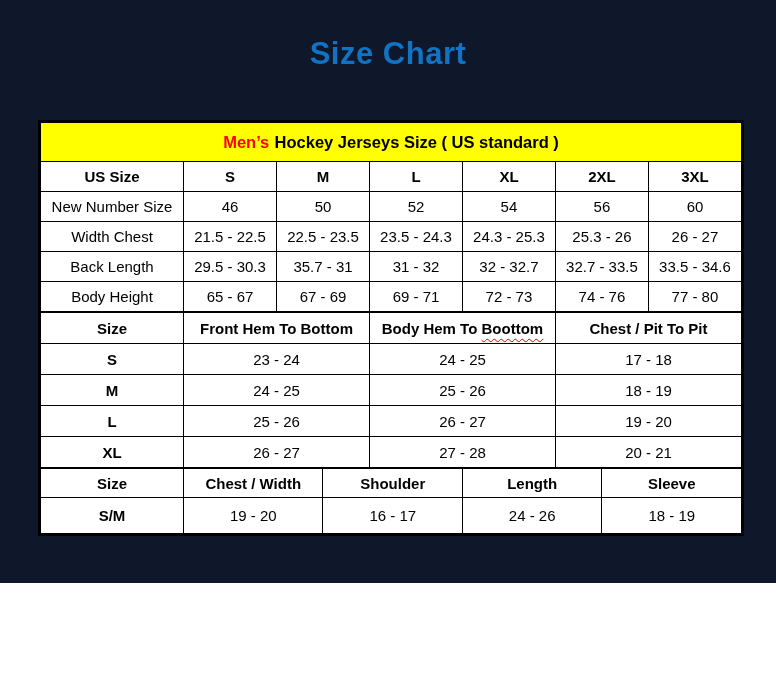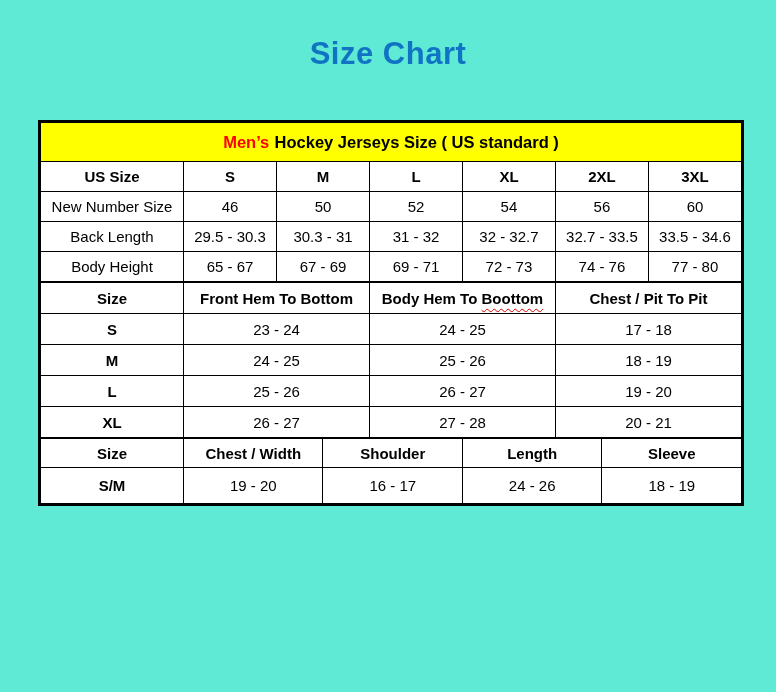--- a/index.html
+++ b/index.html
@@ -1,20 +1,20 @@
 <!DOCTYPE html>
 <html><head>
 <meta charset="utf-8">
 <style>
   html, body { margin: 0; padding: 0; background: #ffffff; }
   .canvas {
     position: relative;
     width: 776px;
-    height: 692px;
-    background: #5eead4;
+    height: 583px;
+    background: #0f172a;
     font-family: "Liberation Sans", sans-serif;
     color: #000;
     overflow: hidden;
   }
   .title {
     margin: 0;
     padding-top: 36px;
     text-align: center;
     font-size: 31px;
     font-weight: bold;
@@ -106,23 +106,32 @@
       <tr class="men-data-row">
         <td>New Number Size</td>
         <td>46</td>
         <td>50</td>
         <td>52</td>
         <td>54</td>
         <td>56</td>
         <td>60</td>
       </tr>
       <tr class="men-data-row">
+        <td>Width Chest</td>
+        <td>21.5 - 22.5</td>
+        <td>22.5 - 23.5</td>
+        <td>23.5 - 24.3</td>
+        <td>24.3 - 25.3</td>
+        <td>25.3 - 26</td>
+        <td>26 - 27</td>
+      </tr>
+      <tr class="men-data-row">
         <td>Back Length</td>
         <td>29.5 - 30.3</td>
-        <td>30.3 - 31</td>
+        <td>35.7 - 31</td>
         <td>31 - 32</td>
         <td>32 - 32.7</td>
         <td>32.7 - 33.5</td>
         <td>33.5 - 34.6</td>
       </tr>
       <tr class="men-data-row">
         <td>Body Height</td>
         <td>65 - 67</td>
         <td>67 - 69</td>
         <td>69 - 71</td>

